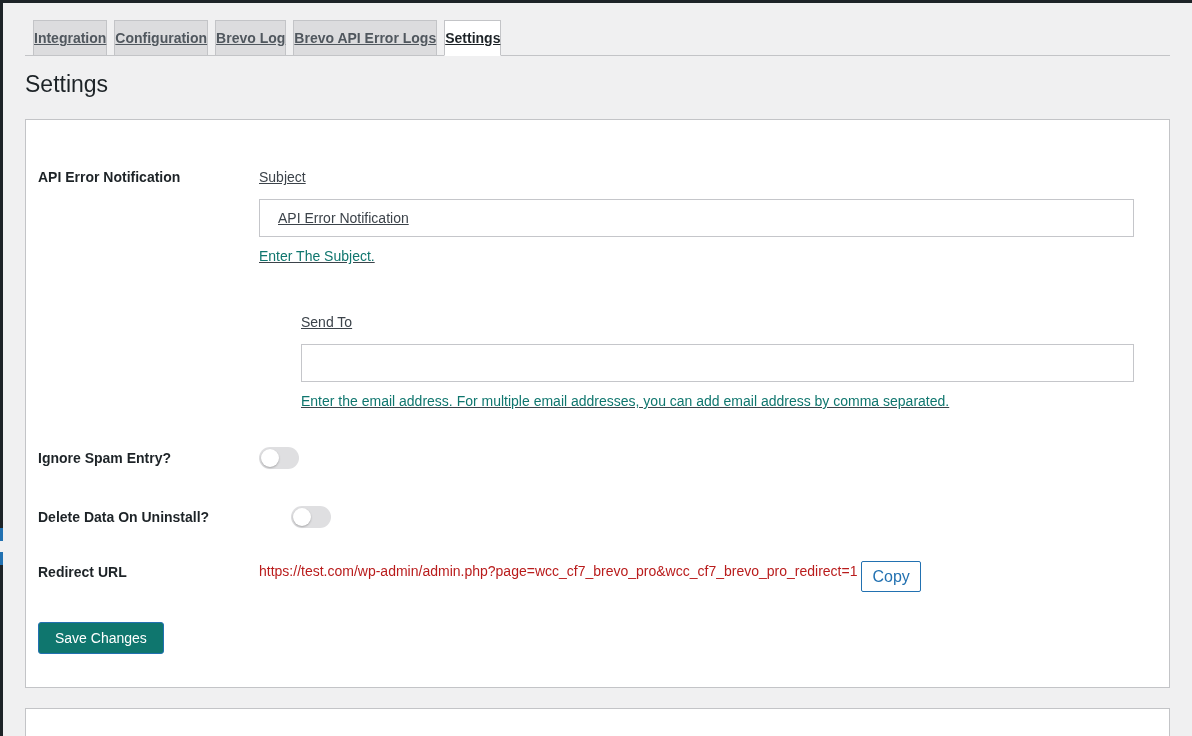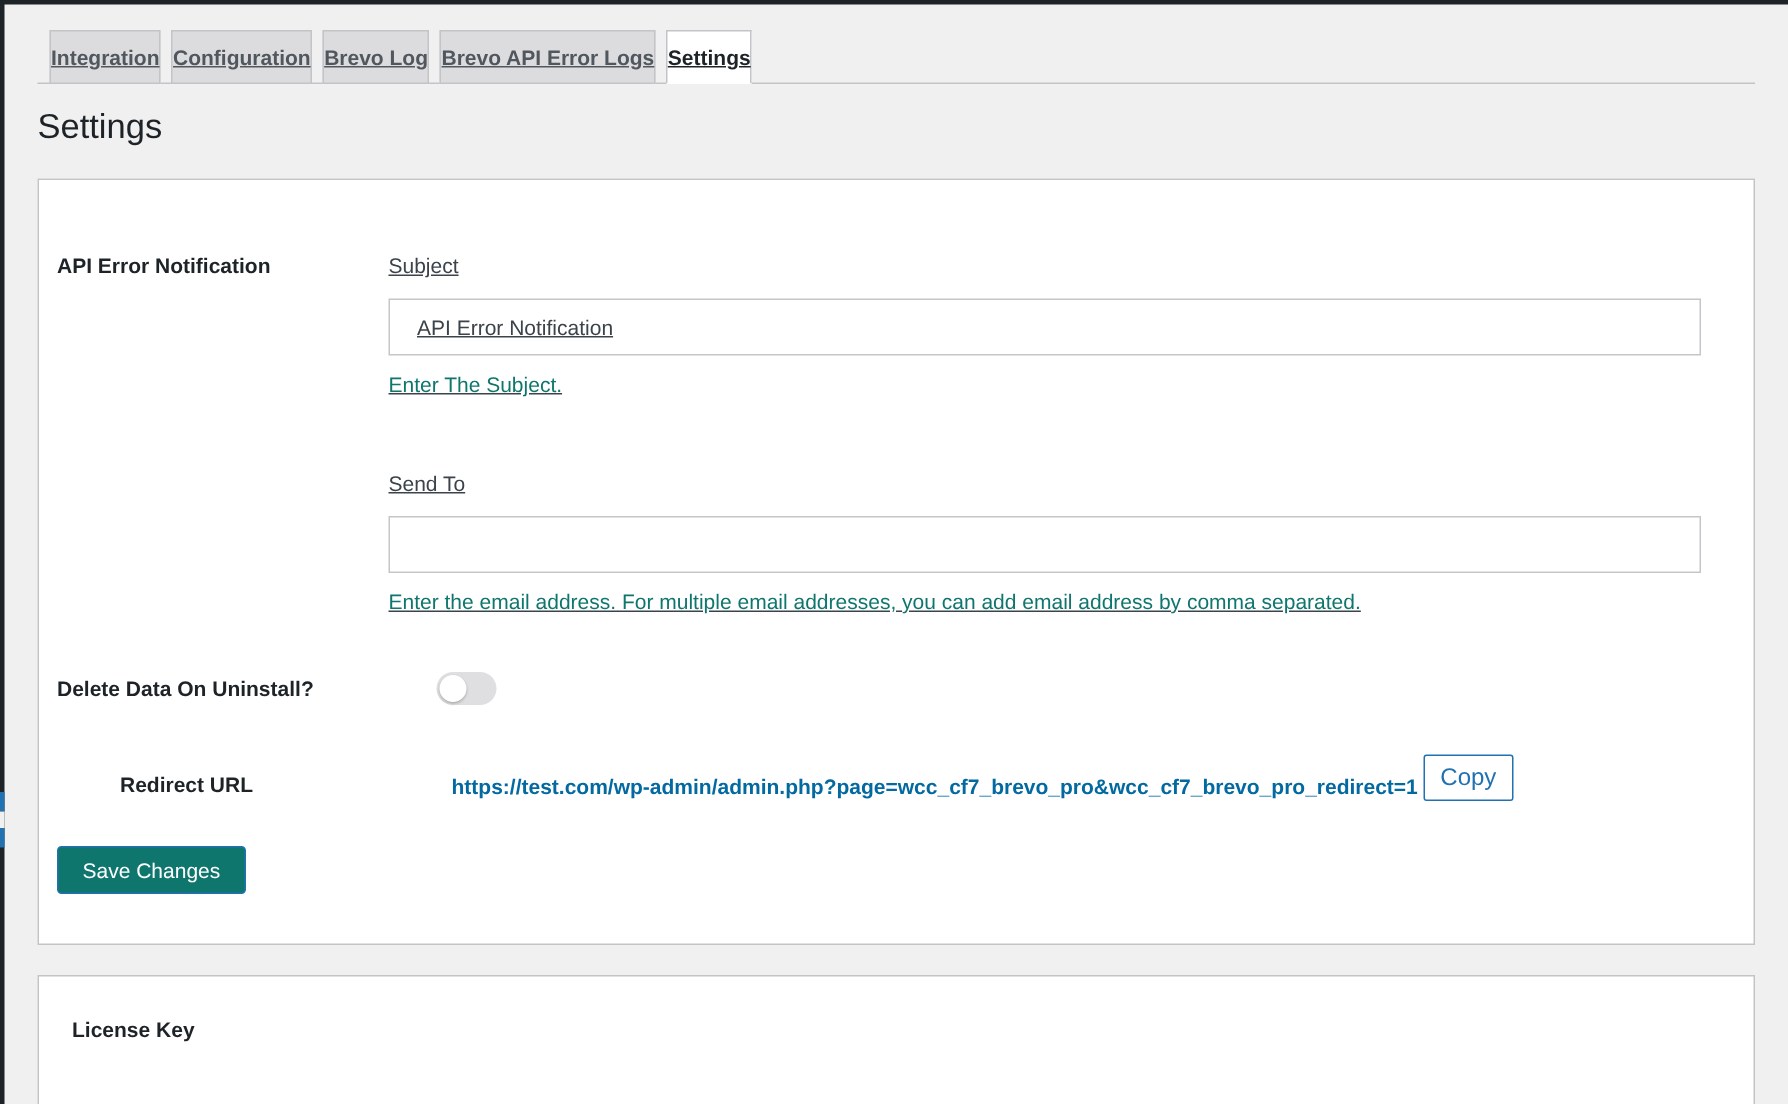--- a/index.html
+++ b/index.html
@@ -58,37 +58,37 @@
 
   .field-label { color:#3c434a; line-height:22px; margin-bottom:11px; }
   .text-input {
     display:block; width:100%; height:38px;
     border:1px solid #c5c6ca; background:#fff; border-radius:0;
     padding:0 18px; font-family:"Liberation Sans", sans-serif;
     font-size:14px; color:#3c434a; outline:none;
   }
   .help { color:#0f766e; line-height:20px; margin-top:9px; }
 
-  .field-group.send-to { margin-top:45px; }
+  .field-group.send-to { margin-top:45px;margin-left:42px; }
 
   .form-row.toggle-row { margin-top:36px; align-items:center; }
   .form-row.toggle-row.second { margin-top:37px;gap:32px; }
 
   .toggle {
     position:relative; width:40px; height:22px;
     background:#dfdfe1; border-radius:11px; cursor:pointer; flex:0 0 40px;
   }
   .toggle .knob {
     position:absolute; left:2px; top:2px; width:18px; height:18px;
     border-radius:50%; background:#fff;
     box-shadow:0 1px 2px rgba(0,0,0,0.25);
   }
 
-  .form-row.url-row { margin-top:33px; align-items:flex-end;margin-left:42px; }
-  .url-value { color:#0369a1; line-height:20px; white-space:nowrap;font-weight:bold; }
+  .form-row.url-row { margin-top:33px; align-items:flex-start; }
+  .url-value { color:#b91c1c; line-height:20px; white-space:nowrap; }
   .copy-btn {
     margin-left:4px; padding:5px 10px;
     background:#fff; border:1px solid #2271b1; border-radius:2px;
     color:#2271b1; font-family:"Liberation Sans", sans-serif;
     font-size:16px; line-height:19px; cursor:pointer; white-space:nowrap;
   }
 
   .save-btn {
     margin-top:30px; display:inline-block;
     background:#0f766e; border:1px solid #2271b1; border-radius:3px;
@@ -135,20 +135,26 @@
 
         <div class="field-group send-to">
           <div class="field-label">Send To</div>
           <input class="text-input" type="text" value="" style="">
           <div class="help">Enter the email address. For multiple email addresses, you can add email address by comma separated.</div>
         </div>
 
       </div>
     </div>
 
+    <div class="form-row toggle-row">
+      <div class="row-label">Ignore Spam Entry?</div>
+      <div class="toggle" role="switch" aria-checked="false">
+        <span class="knob"></span>
+      </div>
+    </div>
 
     <div class="form-row toggle-row second">
       <div class="row-label">Delete Data On Uninstall?</div>
       <div class="toggle" role="switch" aria-checked="false">
         <span class="knob"></span>
       </div>
     </div>
 
     <div class="form-row url-row">
       <div class="row-label">Redirect URL</div>

